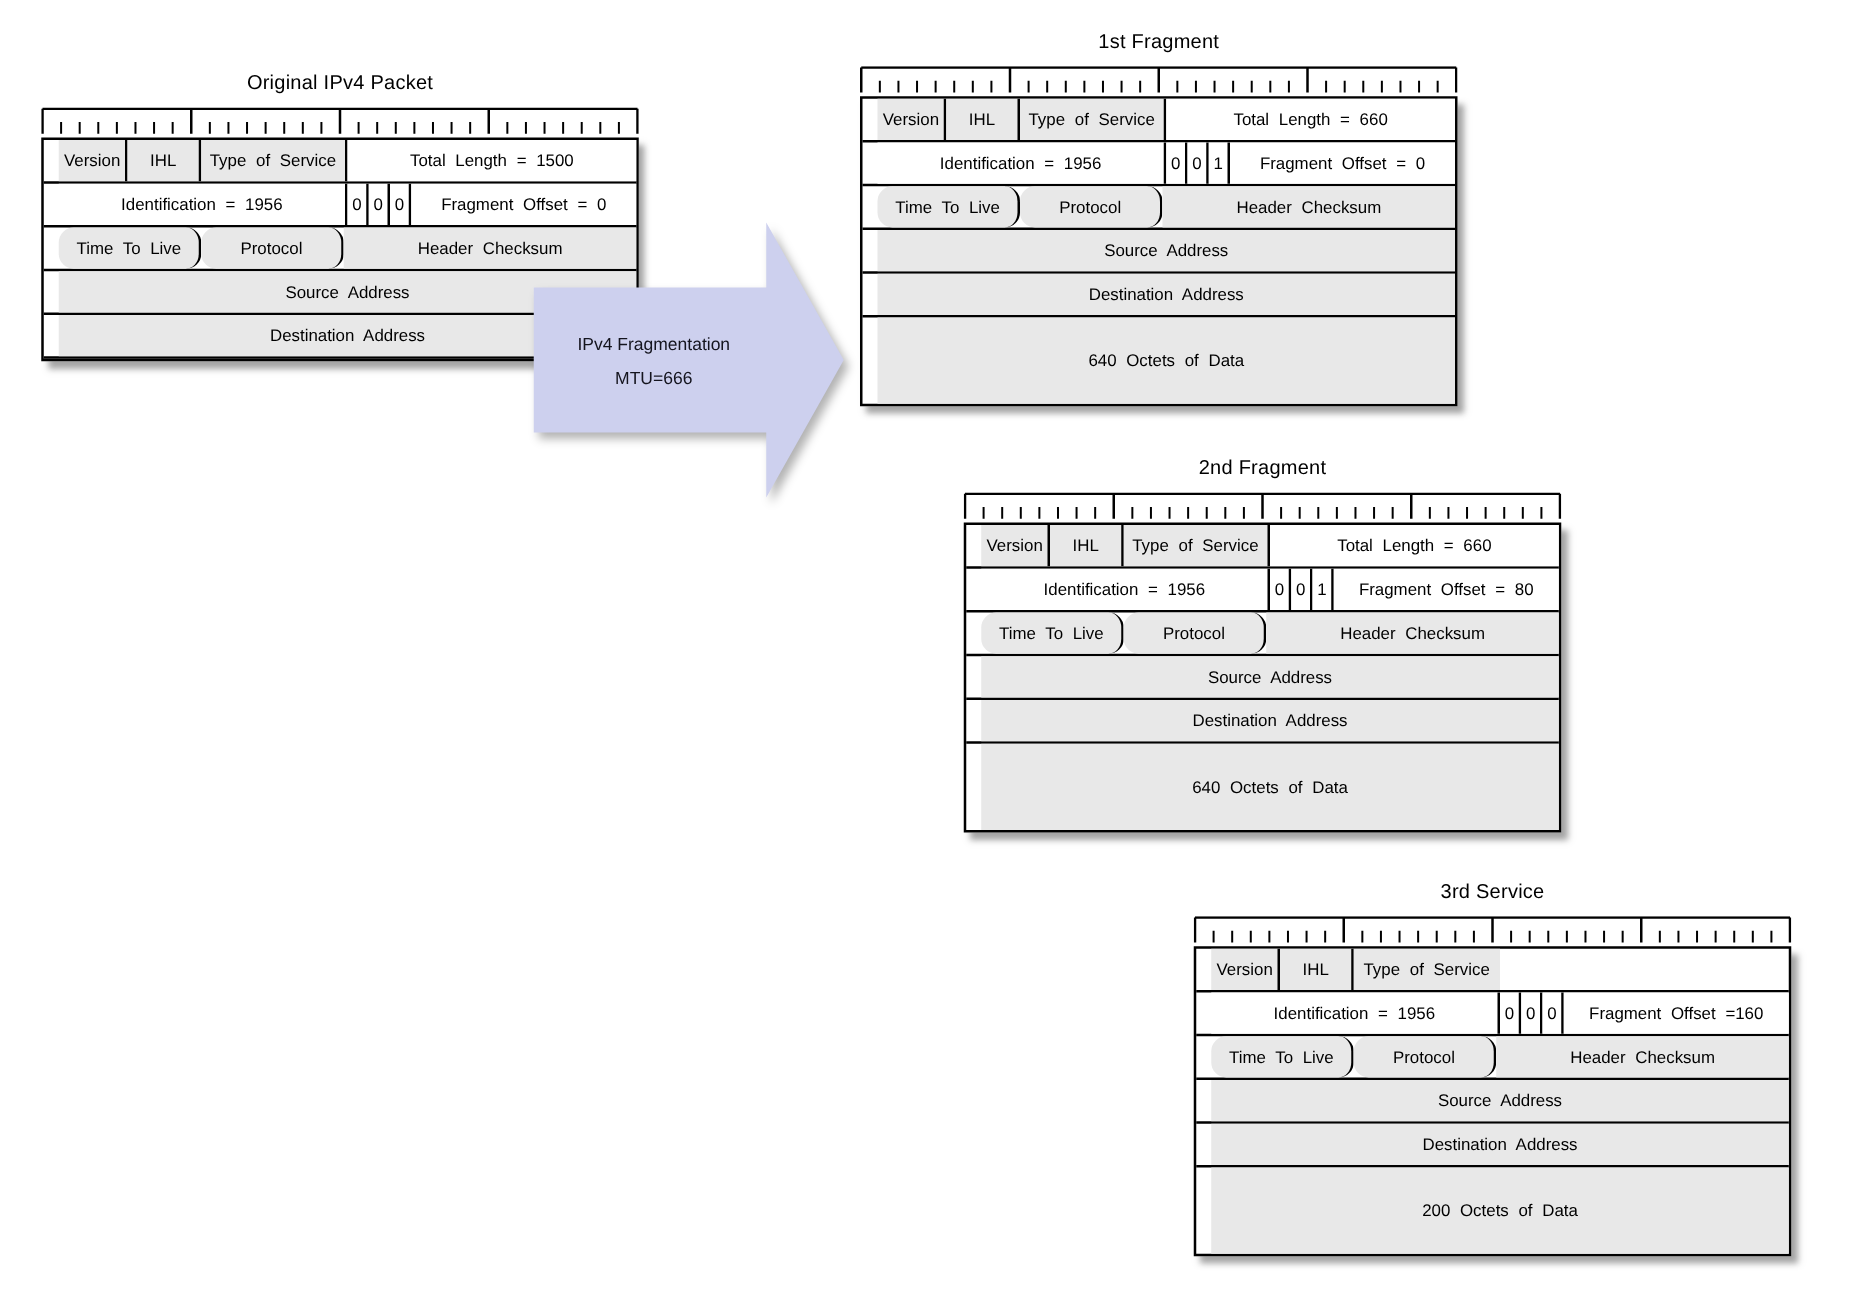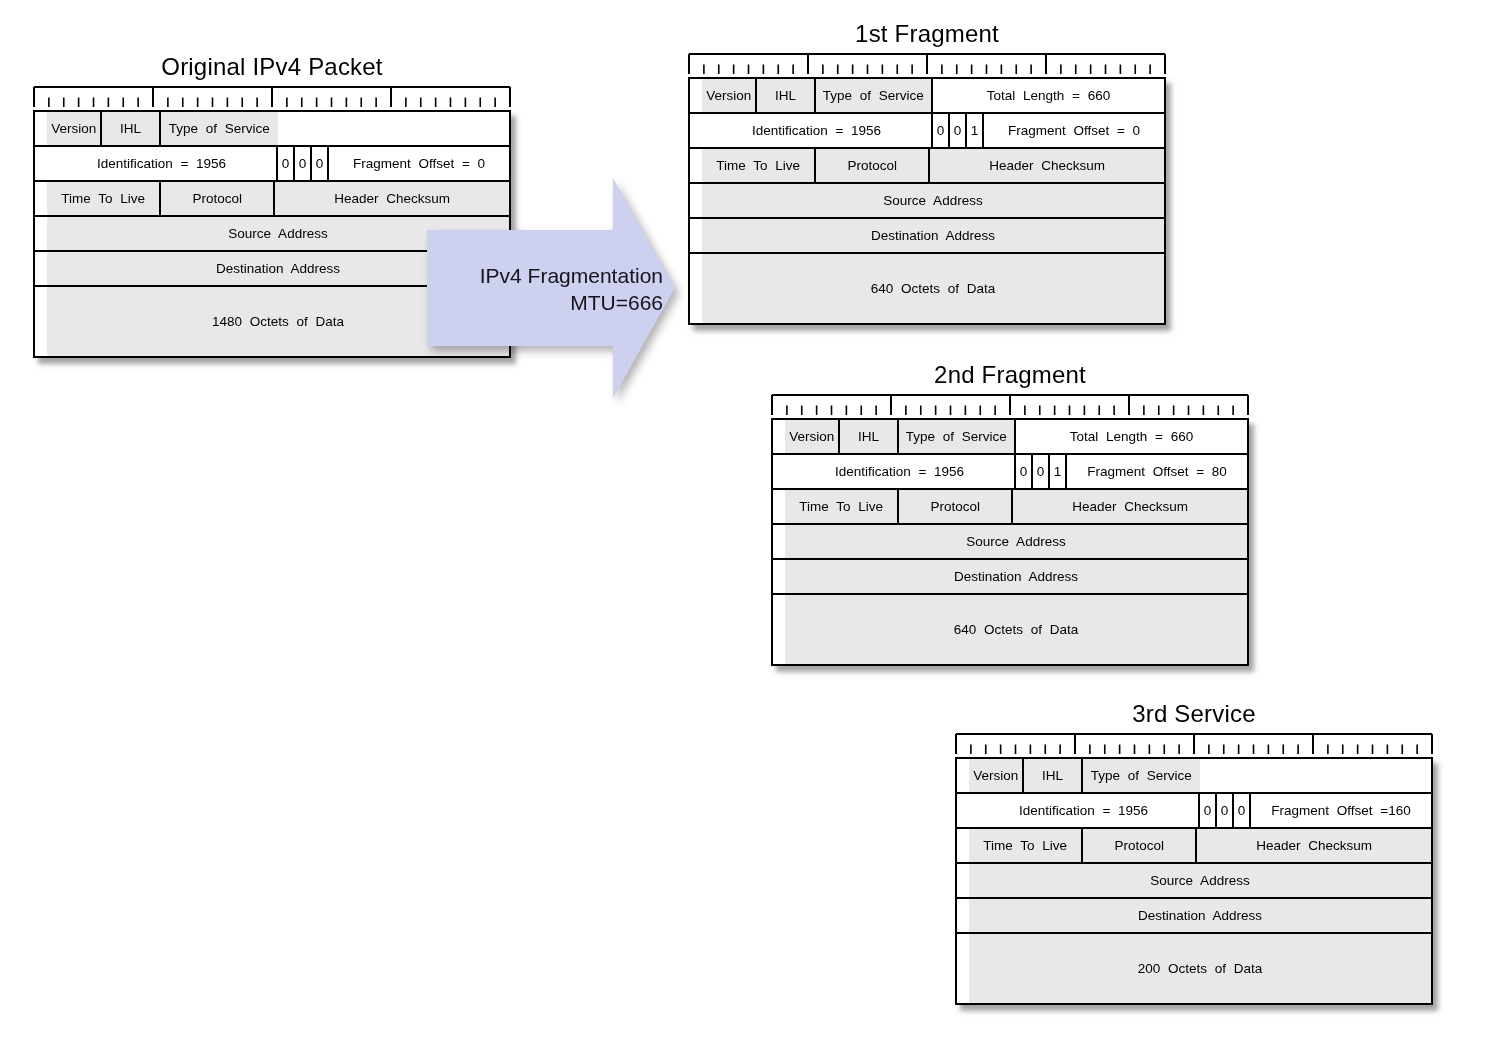--- a/index.html
+++ b/index.html
@@ -18,21 +18,21 @@
   }
   .packet { position:absolute; width:478px; z-index:1; }
   .packet-0 { left:33px;  top:54px;  }
   .packet-1 { left:688px; top:21px;  }
   .packet-2 { left:771px; top:362px; }
   .packet-3 { left:955px; top:701px; }
 
   .packet-title {
     height:26px; line-height:26px;
     text-align:center;
-    font-size:24px;
+    font-size:16px;
     margin-bottom:6px;
     color:#000;
     letter-spacing:0.2px;
   }
   .ruler { height:22px; margin-bottom:2px; }
   .ruler svg { display:block; }
   .ruler line { stroke:var(--border,#000); }
 
   .ptable {
     border:2px solid var(--border,#000);
@@ -52,33 +52,33 @@
   .cell:last-child { border-right:none; }
   .shaded { background:var(--shaded,#e8e8e8); }
   .white  { background:var(--white,#ffffff); }
 
   .w-version { width:12%; }
   .w-ihl     { width:12.6%; }
   .w-tos     { width:25.4%; }
   .w-rest    { flex:1; }
   .w-ident   { width:50%; }
   .flag      { width:17px; flex:0 0 17px; }
-  .w-quarter { width:24.7%; }
+  .w-quarter { width:24.7%;border-radius:12px; }
 
   .prow.single { align-items:stretch; }
   .prow.single .cell { flex:1; }
 
   #frag-arrow {
     position:absolute; left:420px; top:170px; z-index:5;
     filter:drop-shadow(4px 5px 4px rgba(0,0,0,0.30));
   }
   #arrow-label {
-    position:absolute; left:449px; top:262px; width:214px;
-    z-index:6; text-align:right;
-    font-size:21px; line-height:27px;
+    position:absolute; left:416px; top:262px; width:214px;
+    z-index:6; text-align:center;
+    font-size:14px; line-height:27px;
     color:#14141e;
   }
 </style>
 </head>
 <body>
 
 <div id="stage">
   <div id="packets">
   <div class="packet packet-0">
     <div class="packet-title">Original IPv4 Packet</div>
@@ -118,41 +118,39 @@
             <line x1="447.25" y1="11.5" x2="447.25" y2="21" stroke-width="1.6"></line>
             <line x1="462.13" y1="11.5" x2="462.13" y2="21" stroke-width="1.6"></line>
             <line x1="477.00" y1="1" x2="477.00" y2="21" stroke-width="2"></line>
           </svg>
         </div>
     <div class="ptable">
       <div class="prow">
         <div class="cell shaded w-version">Version</div>
         <div class="cell shaded w-ihl">IHL</div>
         <div class="cell shaded w-tos">Type of Service</div>
+        <div class="cell white w-rest">Total Length = 1500</div>
       </div>
       <div class="prow">
         <div class="cell white w-ident">Identification = 1956</div>
         <div class="cell white flag">0</div>
         <div class="cell white flag">0</div>
         <div class="cell white flag">0</div>
         <div class="cell white w-rest">Fragment Offset = 0</div>
       </div>
       <div class="prow">
         <div class="cell shaded w-quarter">Time To Live</div>
         <div class="cell shaded w-quarter">Protocol</div>
         <div class="cell shaded w-rest">Header Checksum</div>
       </div>
       <div class="prow single">
         <div class="cell shaded">Source Address</div>
       </div>
       <div class="prow single">
         <div class="cell shaded">Destination Address</div>
-      </div>
-      <div class="prow single tall">
-        <div class="cell shaded">1480 Octets of Data</div>
       </div>
     </div>
   </div>
 
   <div class="packet packet-1">
     <div class="packet-title">1st Fragment</div>
     <div class="ruler">
           <svg width="478" height="22" viewBox="0 0 478 22">
             <line x1="1" y1="1" x2="477" y2="1" stroke-width="2"></line>
             <line x1="1.00" y1="1" x2="1.00" y2="21" stroke-width="2"></line>

